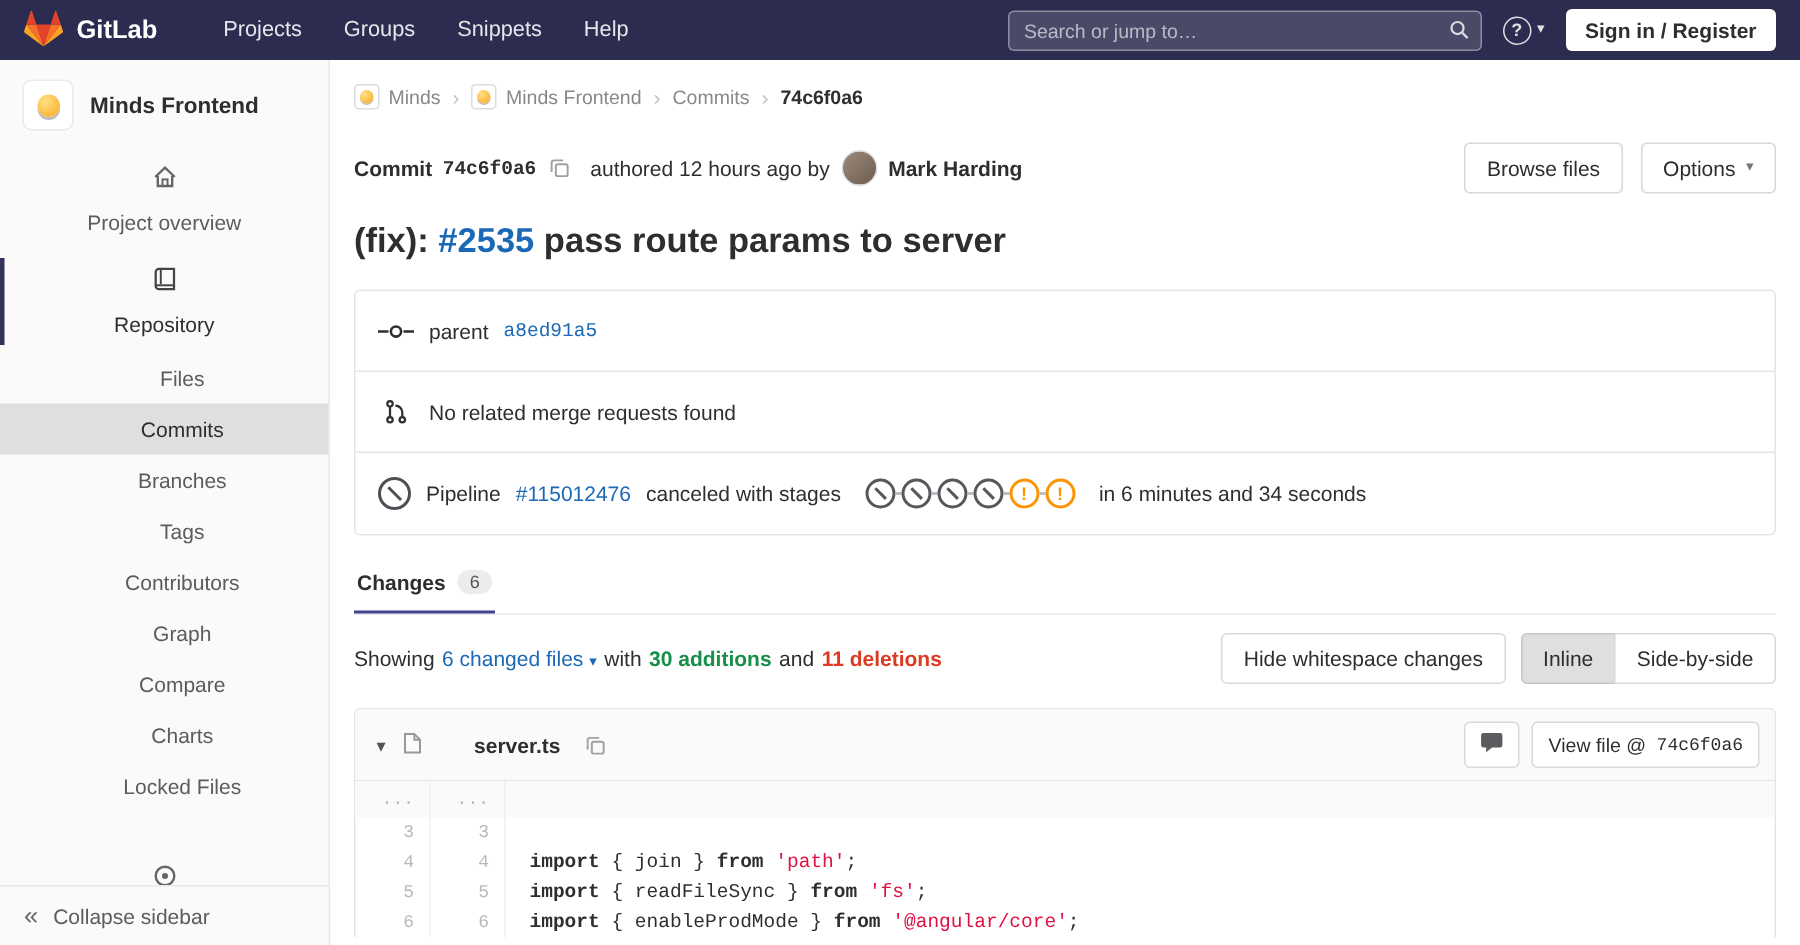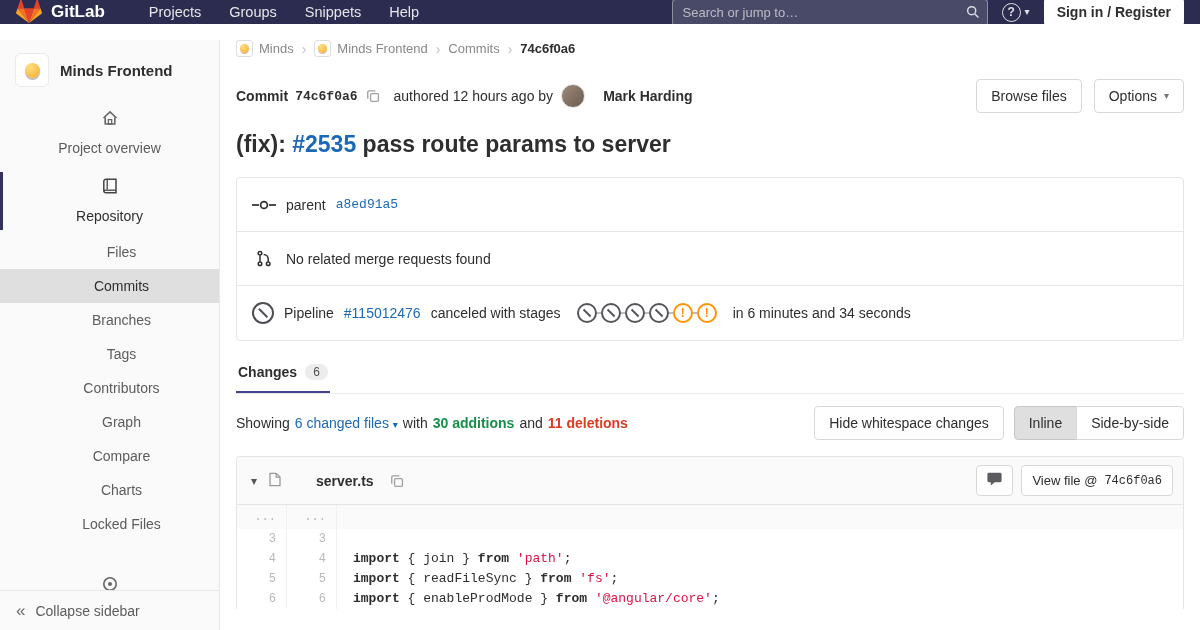--- a/index.html
+++ b/index.html
@@ -1,20 +1,20 @@
 <!DOCTYPE html>
 <html><head>
 <meta charset="utf-8">
 <style>
   * { box-sizing: border-box; margin: 0; padding: 0; }
   html,body { width:1200px; height:630px; overflow:hidden; }
   body { font-family:"Liberation Sans", sans-serif; font-size:14px; color:#2e2e2e; background:#fff; }
 
   
-  .navbar { height:24px; background:#2c2c50; display:flex; align-items:center; padding:0 16px; position:relative; z-index:5; }
+  .navbar { height:40px; background:#2c2c50; display:flex; align-items:center; padding:0 16px; position:relative; z-index:5; }
   .brand { display:flex; align-items:center; gap:9px; }
   .brand-name { color:#fff; font-weight:700; font-size:17px; }
   .nav-links { display:flex; gap:28px; margin-left:44px; }
   .nav-links span { color:rgba(255,255,255,.88); font-size:14.5px; cursor:pointer; }
   .nav-right { margin-left:auto; display:flex; align-items:center; gap:14px; }
   .searchbox { position:relative; width:316px; }
   .searchbox input { width:100%; height:27px; background:rgba(255,255,255,.14); border:1px solid rgba(255,255,255,.38);
       border-radius:4px; color:#fff; padding:0 30px 0 10px; font-size:13px; font-family:inherit; }
   .searchbox input::placeholder { color:rgba(255,255,255,.62); }
   .search-ico { position:absolute; right:8px; top:6px; }
@@ -49,21 +49,21 @@
   .mini-avatar { width:17px; height:17px; border-radius:3px; border:1px solid #ddd; background:#fff; display:flex; align-items:center; justify-content:center; }
   .crumb-sep { color:#c2c2c2; font-size:14px; }
   .crumb-last { color:#2e2e2e; font-weight:600; }
 
   .commit-meta { display:flex; align-items:center; margin-top:12px; }
   .commit-word { font-weight:700; }
   .sha { font-family:"Liberation Mono","DejaVu Sans Mono",monospace; font-size:13px; font-weight:700; margin-left:7px; }
   .icon-btn { background:none; border:none; cursor:pointer; display:inline-flex; align-items:center; padding:2px; margin-left:6px; }
   .authored { margin-left:12px; }
   .user-avatar { width:24px; height:24px; border-radius:50%; background:linear-gradient(135deg,#9c8a7a,#6d5d50); margin-left:8px; border:1px solid #e0e0e0; }
-  .author-name { font-weight:700; margin-left:18px; }
+  .author-name { font-weight:700; margin-left:7px; }
   .meta-actions { margin-left:auto; display:flex; gap:12px; }
   .btn { background:#fff; border:1px solid #d8d8d8; border-radius:4px; padding:8px 14px; font-size:14px; color:#2e2e2e;
       font-family:inherit; cursor:pointer; display:inline-flex; align-items:center; gap:7px; }
   .btn .caret { color:#777; }
 
   .commit-title { font-size:23px; font-weight:700; margin:16px 0 18px; line-height:30px; }
   a.link, .link { color:#1b69b6; text-decoration:none; cursor:pointer; }
 
   .info-box { border:1px solid #e5e5e5; border-radius:4px; }
   .info-row { display:flex; align-items:center; gap:10px; padding:15px 15px; border-bottom:1px solid #e5e5e5; min-height:54px; }

